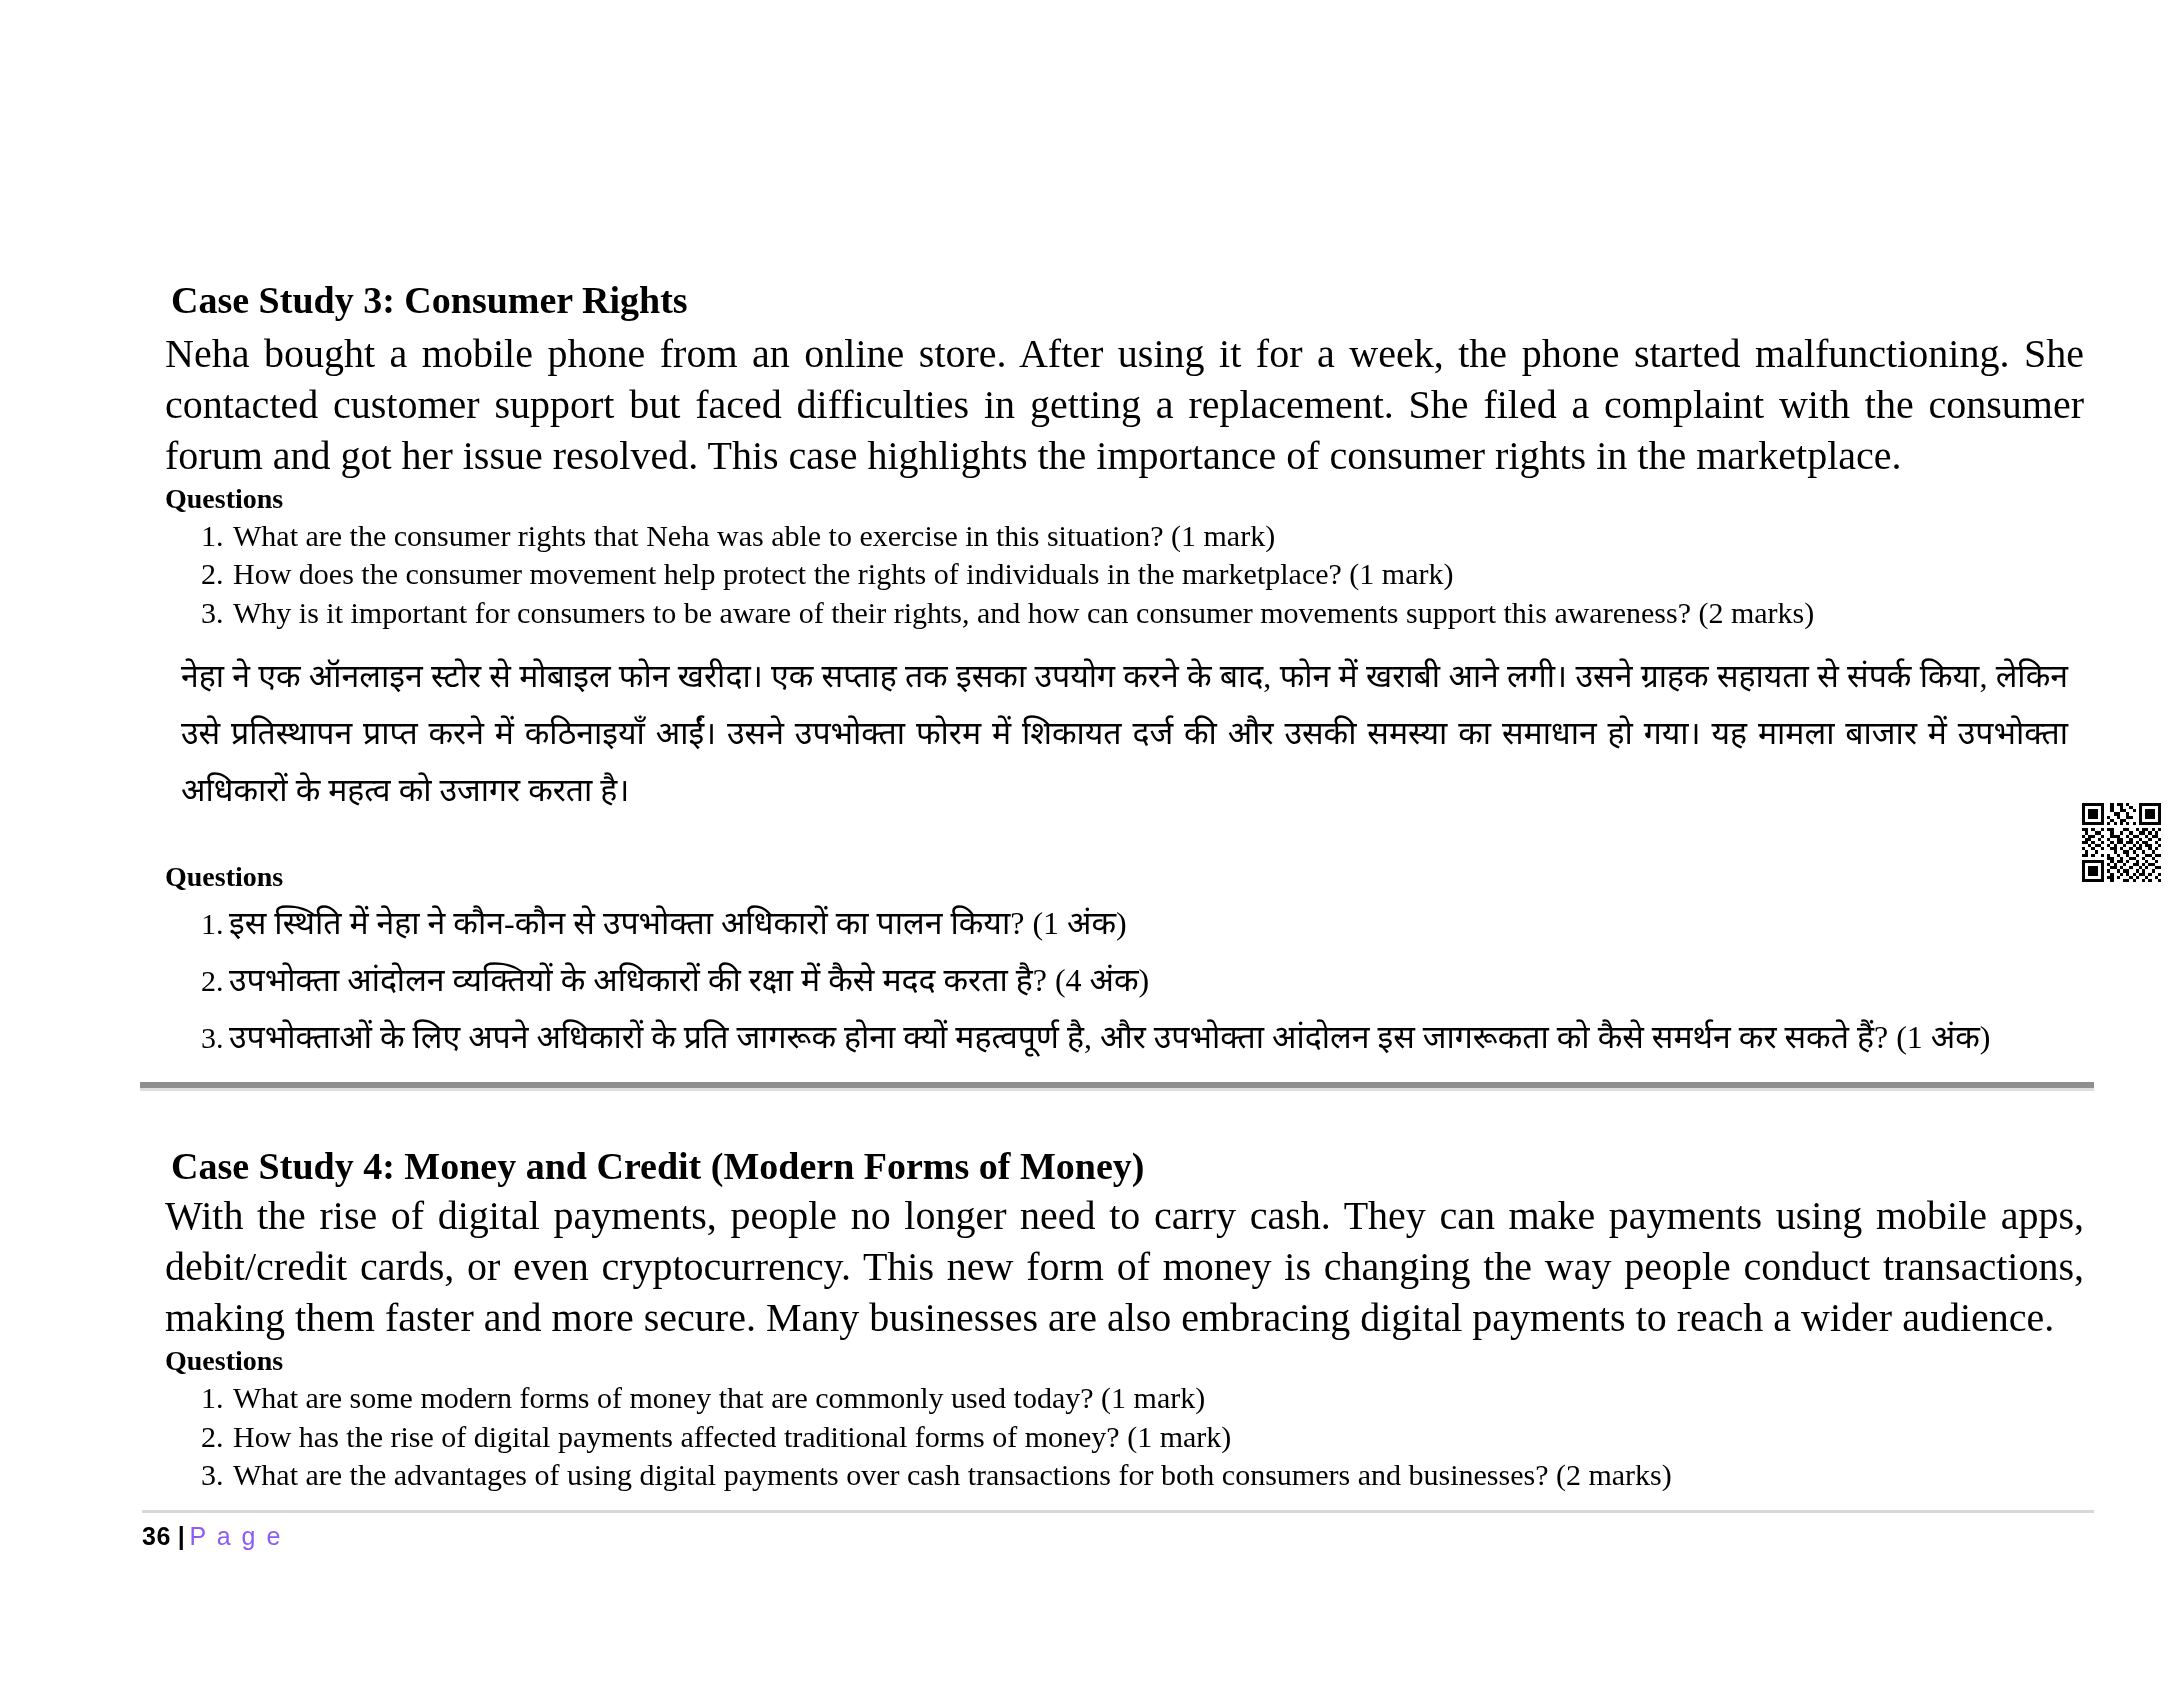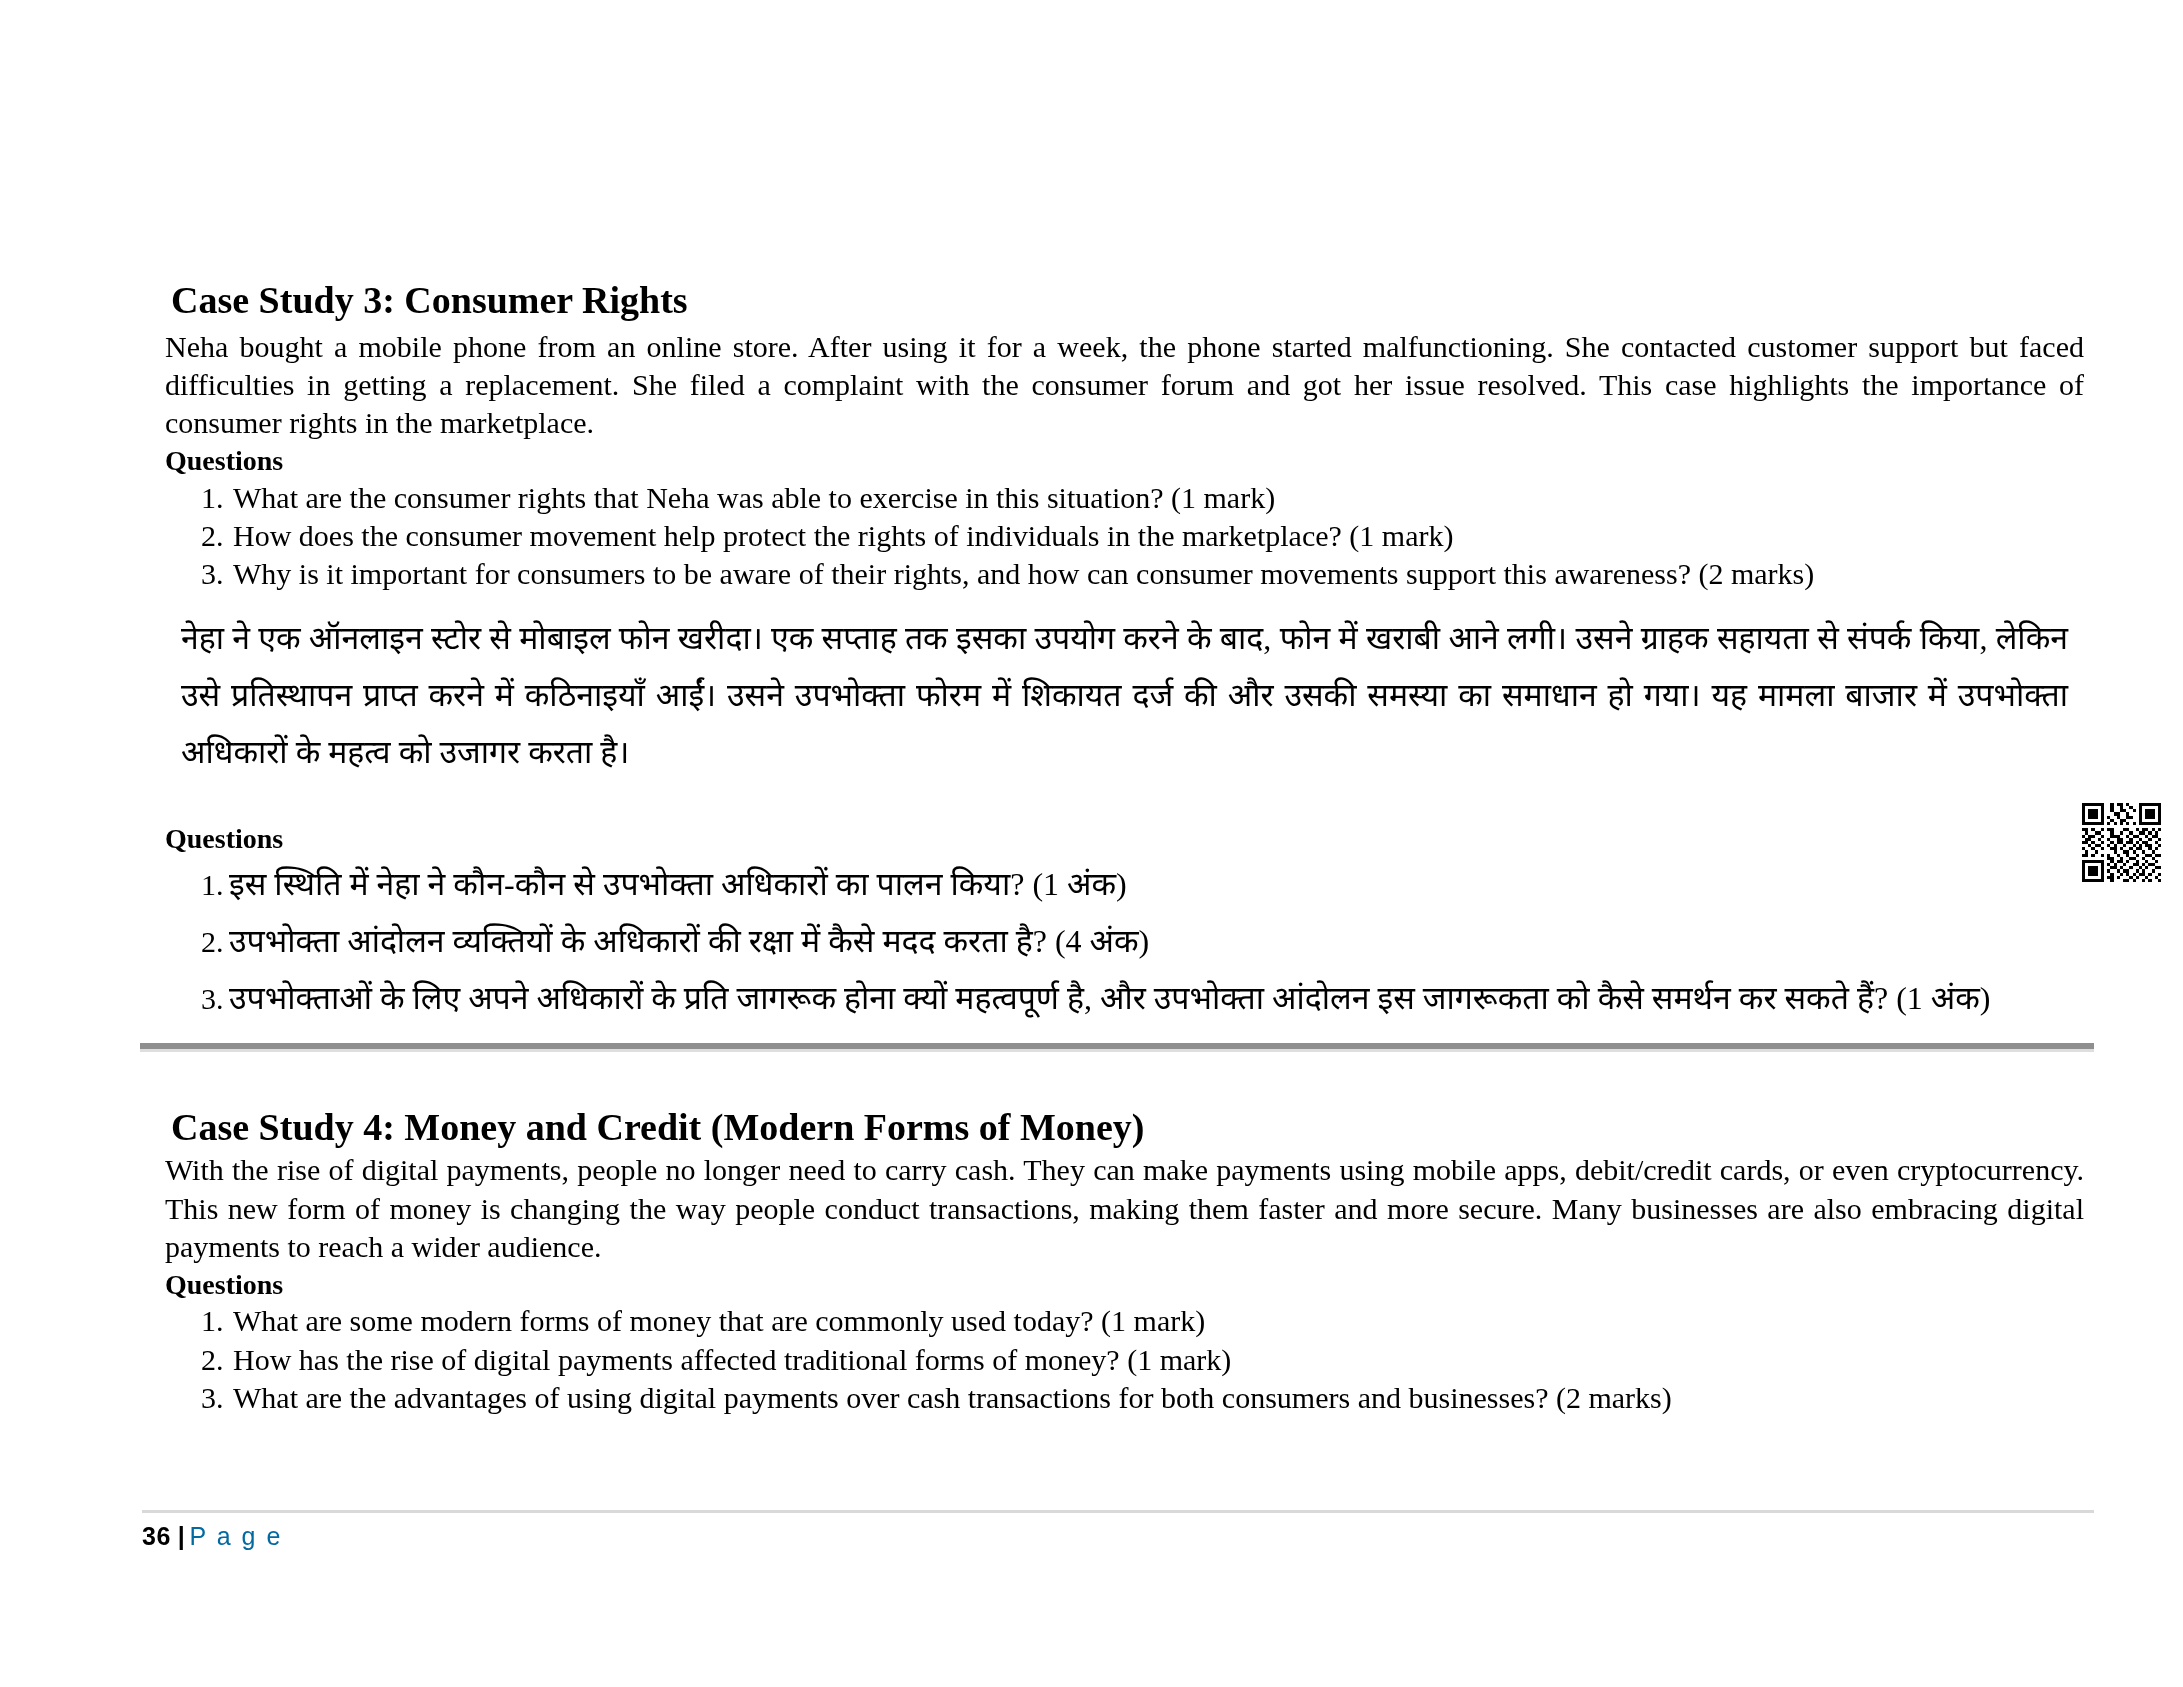--- a/index.html
+++ b/index.html
@@ -16,21 +16,21 @@
     left: 165px; top: 273px;
     width: 1919px;
   }
   .cs-title {
     font-size: 38px;
     font-weight: bold;
     line-height: 1.12;
     margin: 6px;
   }
   .body-text {
-    font-size: 30px;
+    font-size: 40px;
     line-height: 1.28;
     text-align: justify;
     margin: 0;
   }
   .q-label {
     font-size: 28px;
     font-weight: bold;
     line-height: 1.28;
     margin: 0;
   }
@@ -81,21 +81,21 @@
   .footer {
     position: absolute;
     left: 142px; top: 1522px;
     font-family: "Liberation Sans", "DejaVu Sans", sans-serif;
     font-size: 25px;
     letter-spacing: 0.7px;
     color: #000000;
   }
   .footer .pgnum { font-weight: bold; }
   .footer .sep { font-weight: bold; margin: 0 4px 0 6.6px; }
-  .footer .pglabel { color: #0369a1; letter-spacing: 2px; }
+  .footer .pglabel { color: #8b5cf6; letter-spacing: 2px; }
 </style>
 </head>
 <body>
 
 <div class="page">
 
   <div class="content">
 
     <h1 class="cs-title">Case Study 3: Consumer Rights</h1>
     <p class="body-text">Neha bought a mobile phone from an online store. After using it for a week, the phone started malfunctioning. She contacted customer support but faced difficulties in getting a replacement. She filed a complaint with the consumer forum and got her issue resolved. This case highlights the importance of consumer rights in the marketplace.</p>

